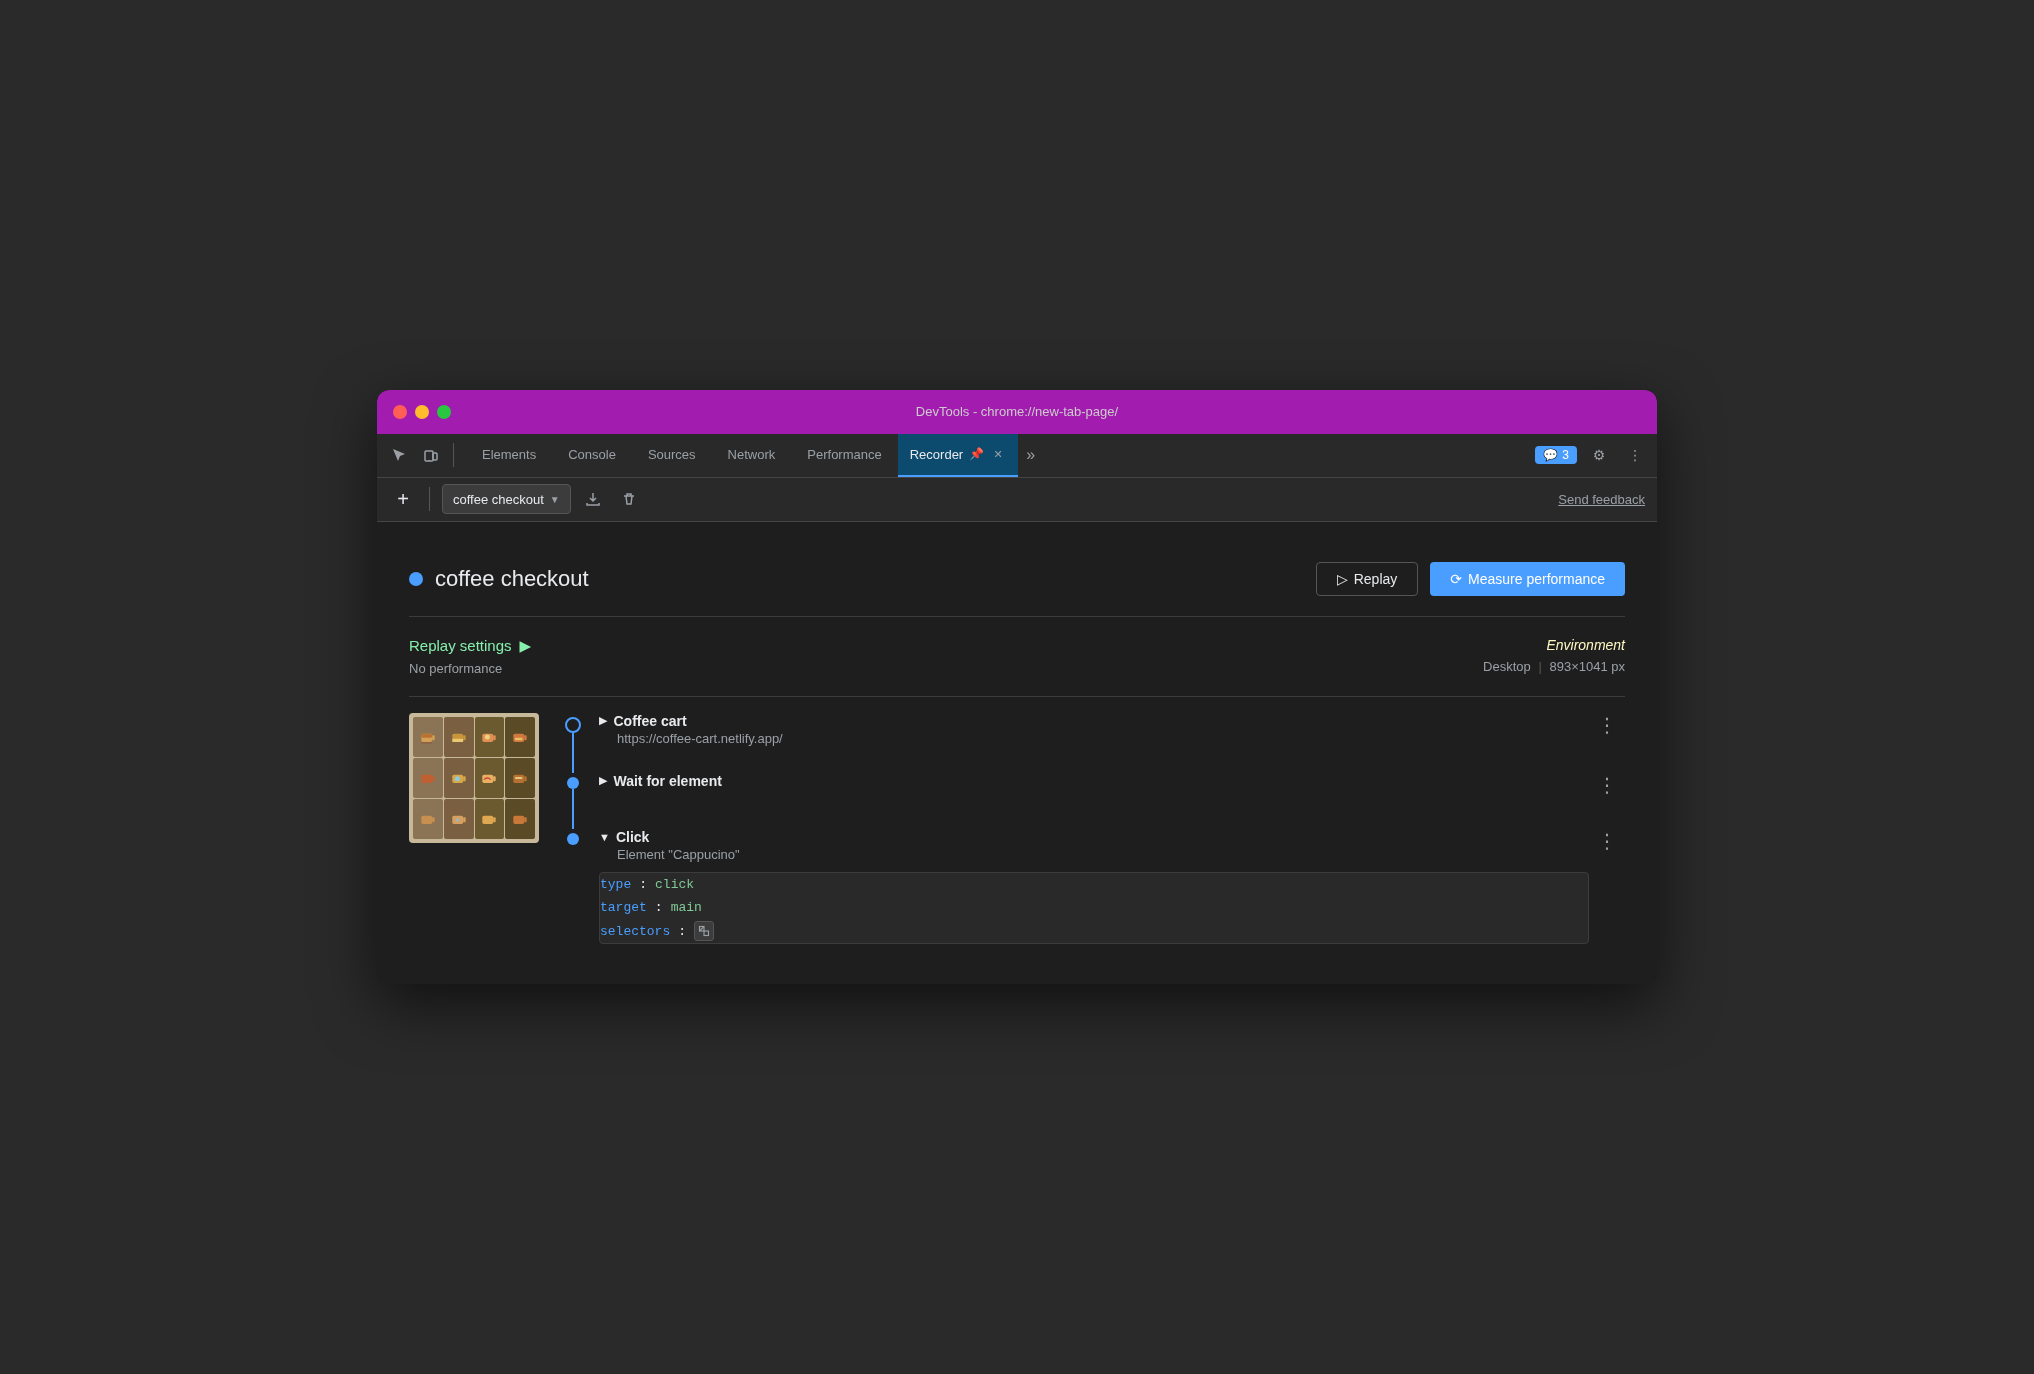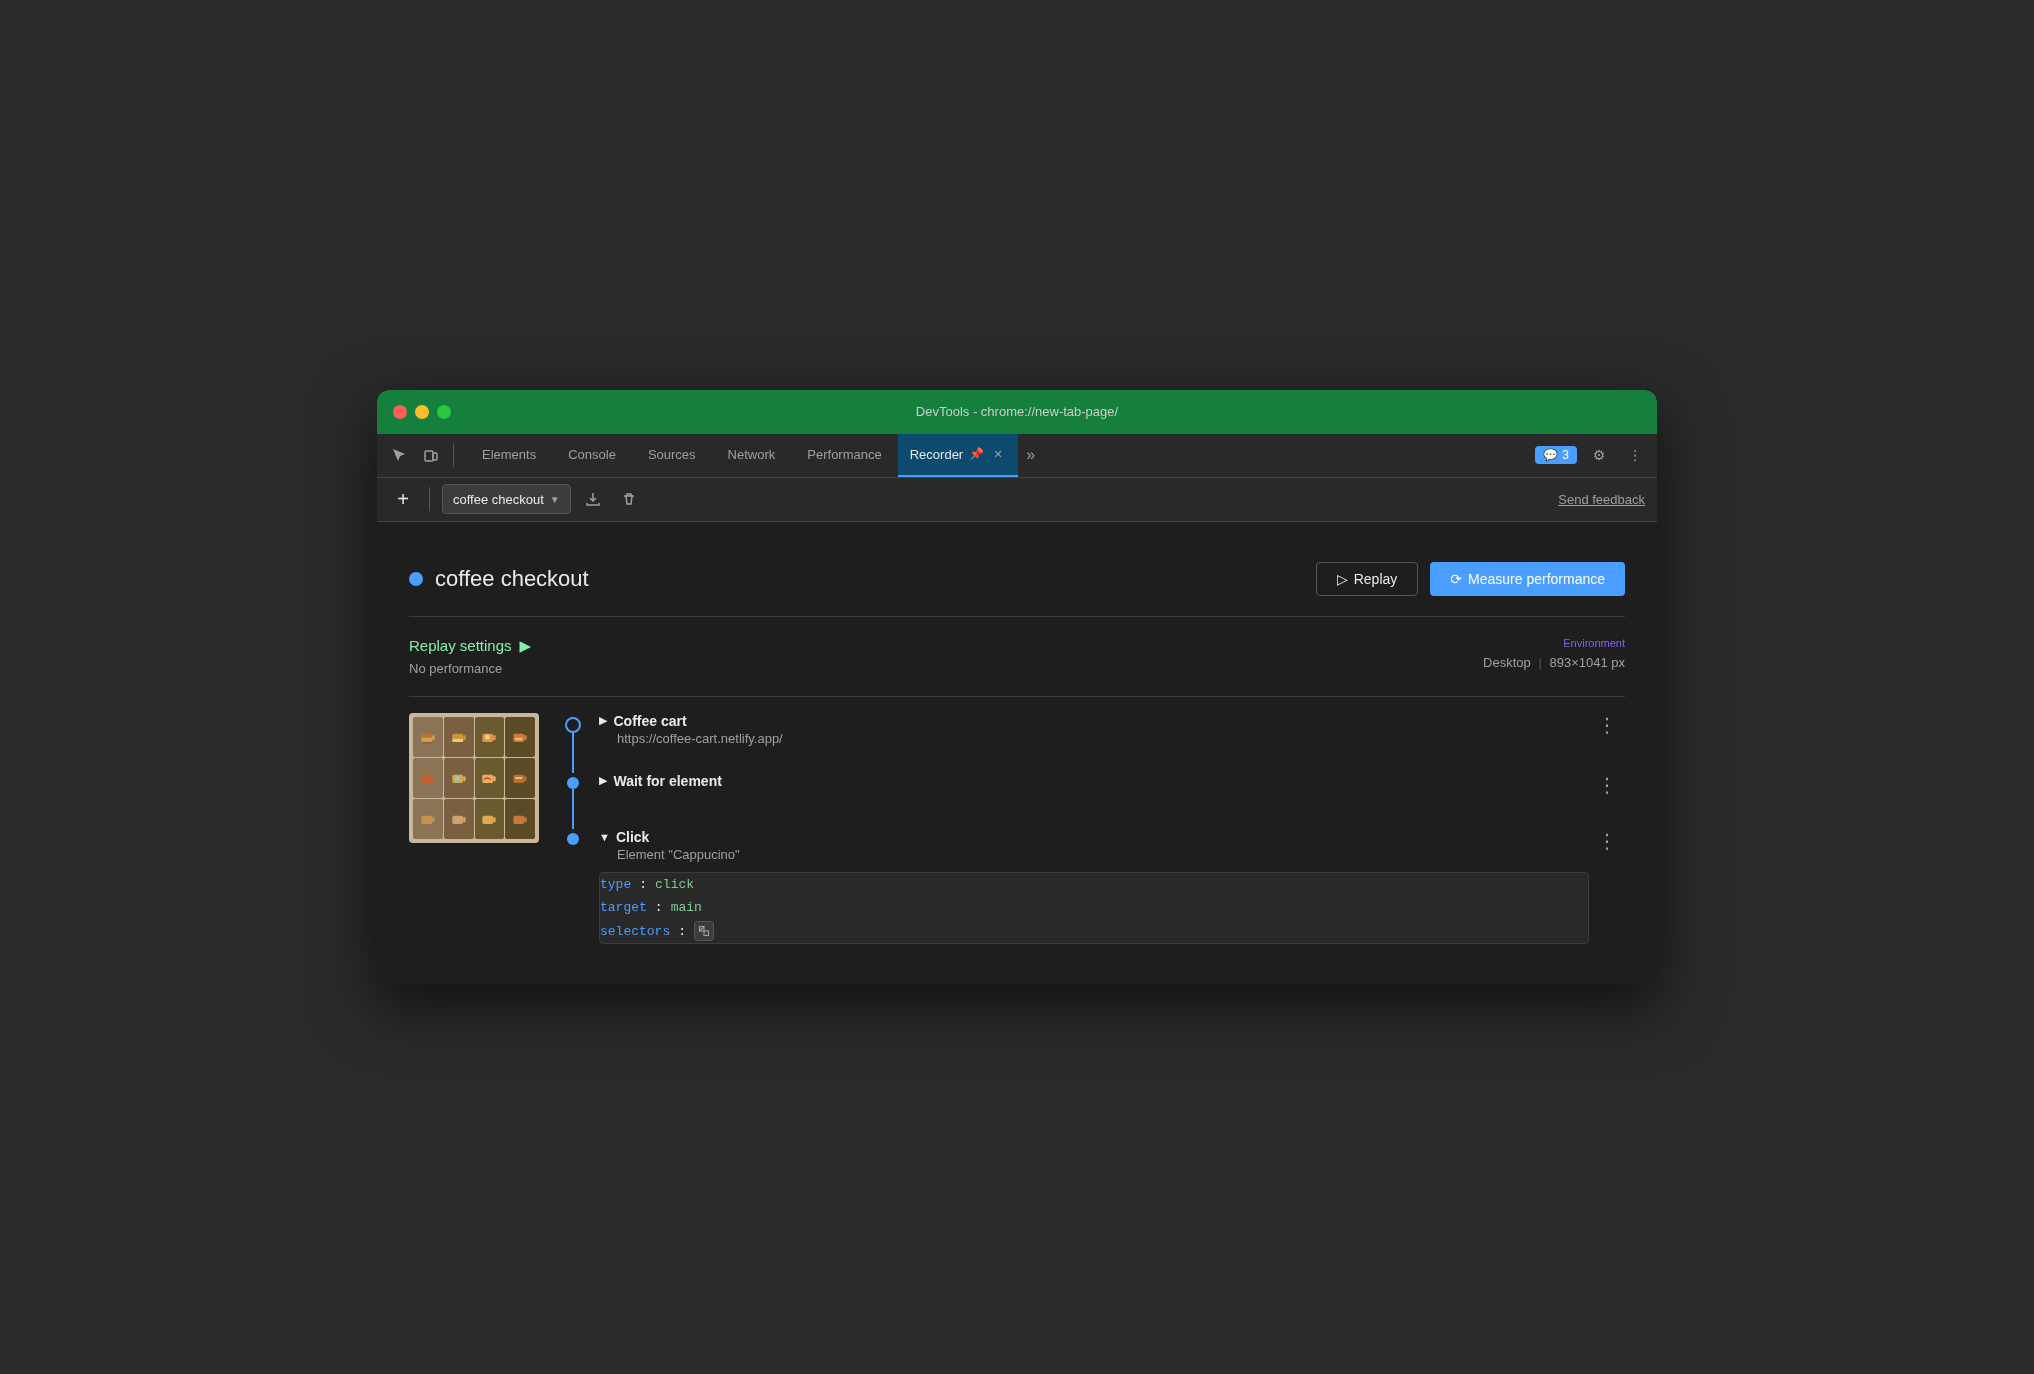--- a/index.html
+++ b/index.html
@@ -13,21 +13,21 @@
     }
     .window {
       width: 1280px;
       background: #1e1e1e;
       border-radius: 12px;
       overflow: hidden;
       box-shadow: 0 20px 60px rgba(0,0,0,0.6);
     }
     
     .titlebar {
-      background: #15803d;
+      background: #a21caf;
       height: 44px;
       display: flex;
       align-items: center;
       justify-content: center;
       position: relative;
       border-radius: 12px 12px 0 0;
     }
     .traffic-lights {
       position: absolute;
       left: 16px;
@@ -268,23 +268,24 @@
       font-weight: 500;
       cursor: pointer;
     }
     .settings-subtitle {
       color: #9aa0a6;
       font-size: 13px;
       margin-top: 6px;
     }
     .settings-right { text-align: right; }
     .env-label {
-      color: #8b5cf6;
-      font-size: 11px;
+      color: #fef9c3;
+      font-size: 14px;
       font-weight: 500;
+      font-style: italic;
     }
     .env-value {
       color: #9aa0a6;
       font-size: 13px;
       margin-top: 6px;
     }
     .env-separator { color: #555; margin: 0 4px; }
     
     .steps-section {
       padding: 16px 0;

